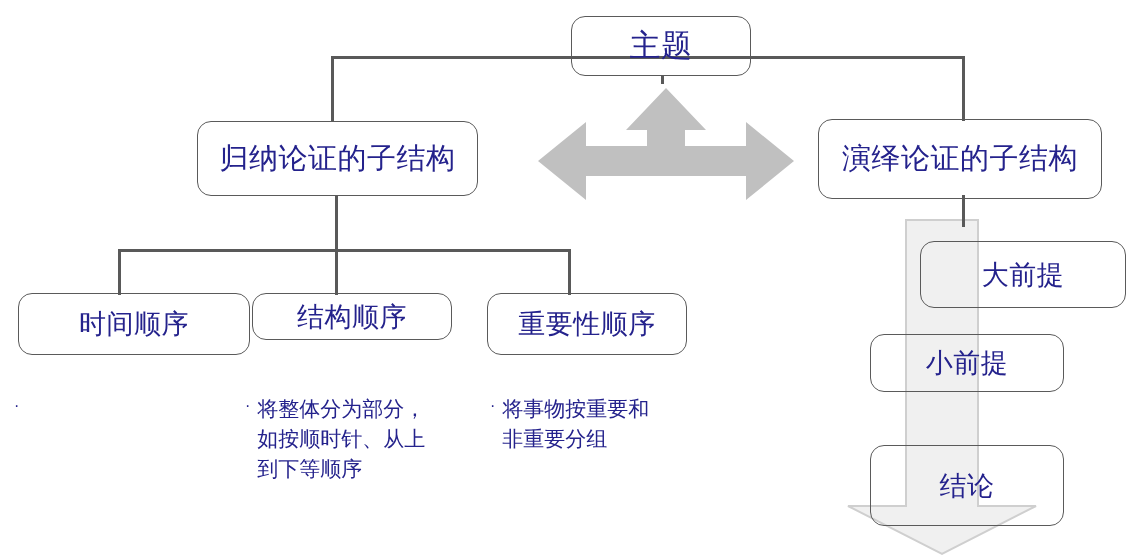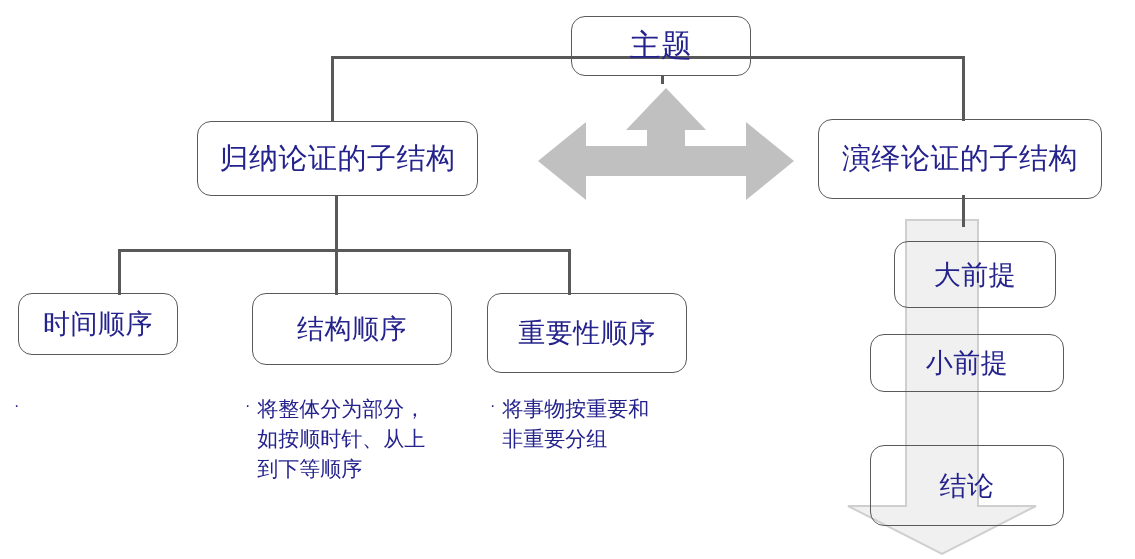--- a/index.html
+++ b/index.html
@@ -121,33 +121,33 @@
   </div>
 
   <div class="node t-md" style="left:197px; top:121px; width:281px; height:75px;font-family:Liberation Serif, serif;">
     <span>归纳论证的子结构</span>
   </div>
 
   <div class="node t-md" style="left:818px; top:119px; width:284px; height:80px;">
     <span>演绎论证的子结构</span>
   </div>
 
-  <div class="node t-sm" style="left:18px; top:293px; width:160px; height:62px;">
+  <div class="node t-sm" style="left:18px; top:293px; width:232px; height:62px;">
     <span>时间顺序</span>
   </div>
 
-  <div class="node t-sm" style="left:252px; top:293px; width:200px; height:72px;">
+  <div class="node t-sm" style="left:252px; top:293px; width:200px; height:47px;">
     <span>结构顺序</span>
   </div>
 
-  <div class="node t-sm" style="left:487px; top:293px; width:200px; height:80px;">
+  <div class="node t-sm" style="left:487px; top:293px; width:200px; height:62px;">
     <span>重要性顺序</span>
   </div>
 
-  <div class="node t-sm" style="left:894px; top:241px; width:162px; height:67px;">
+  <div class="node t-sm" style="left:920px; top:241px; width:206px; height:67px;">
     <span>大前提</span>
   </div>
 
   <div class="node t-sm" style="left:870px; top:334px; width:194px; height:58px;">
     <span>小前提</span>
   </div>
 
   <div class="node t-sm" style="left:870px; top:445px; width:194px; height:81px;">
     <span>结论</span>
   </div>

